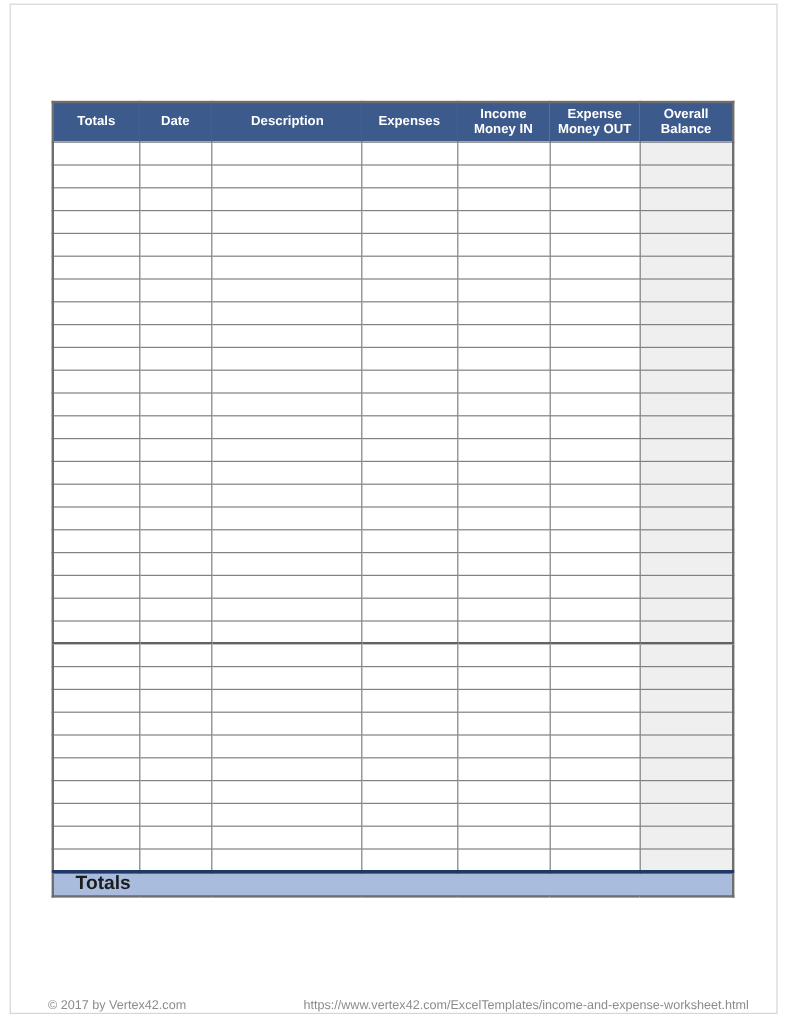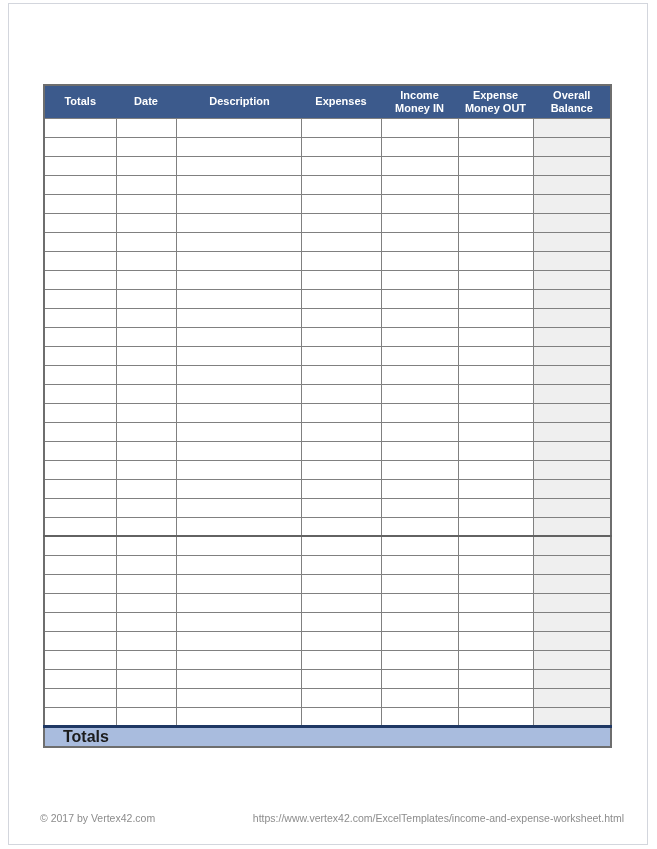--- a/index.html
+++ b/index.html
@@ -67,21 +67,21 @@
   }
   .footer {
     position: absolute;
     left: 31px; right: 23px; top: 808px;
     display: flex;
     justify-content: space-between;
     align-items: baseline;
     color: var(--footer-text, #8C8C8C);
     font-size: 10.5px;
   }
-  .footer .url { font-size: 10.5px; }
+  .footer .url { font-size: 10.5px; margin-top: 20px; }
 </style>
 </head>
 <body>
 
 <div class="page">
 
 
   <table class="sheet">
     <colgroup id="colgroup">
         <col style="width: 72px;">

